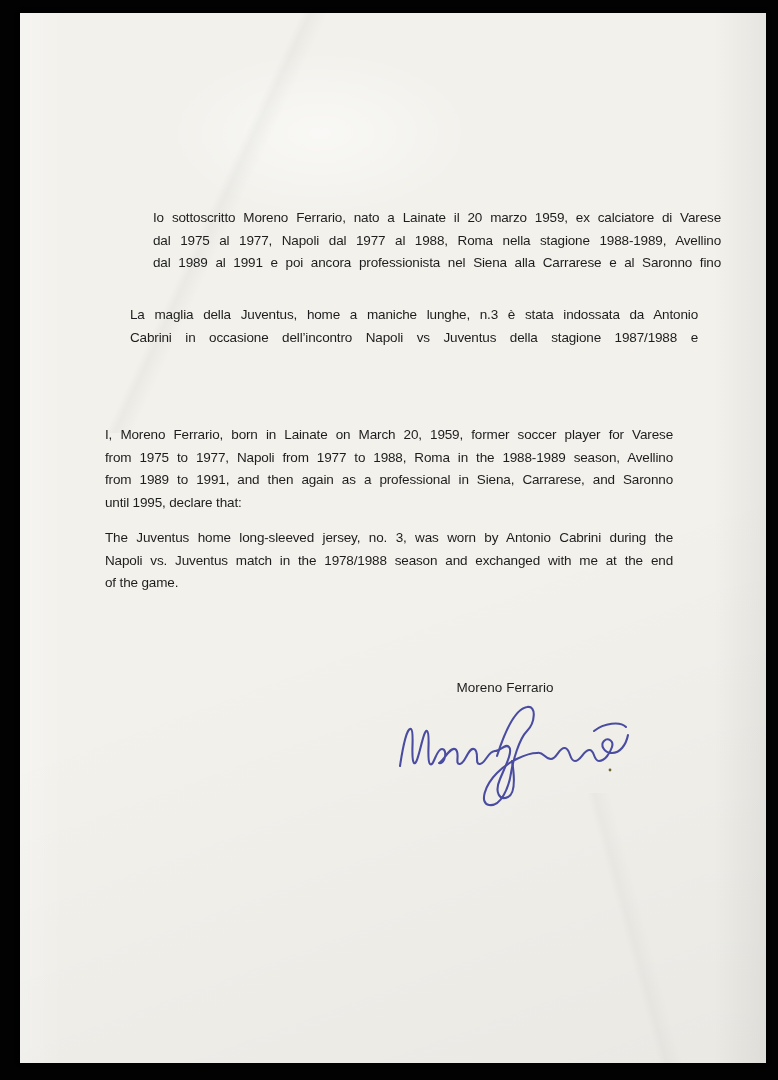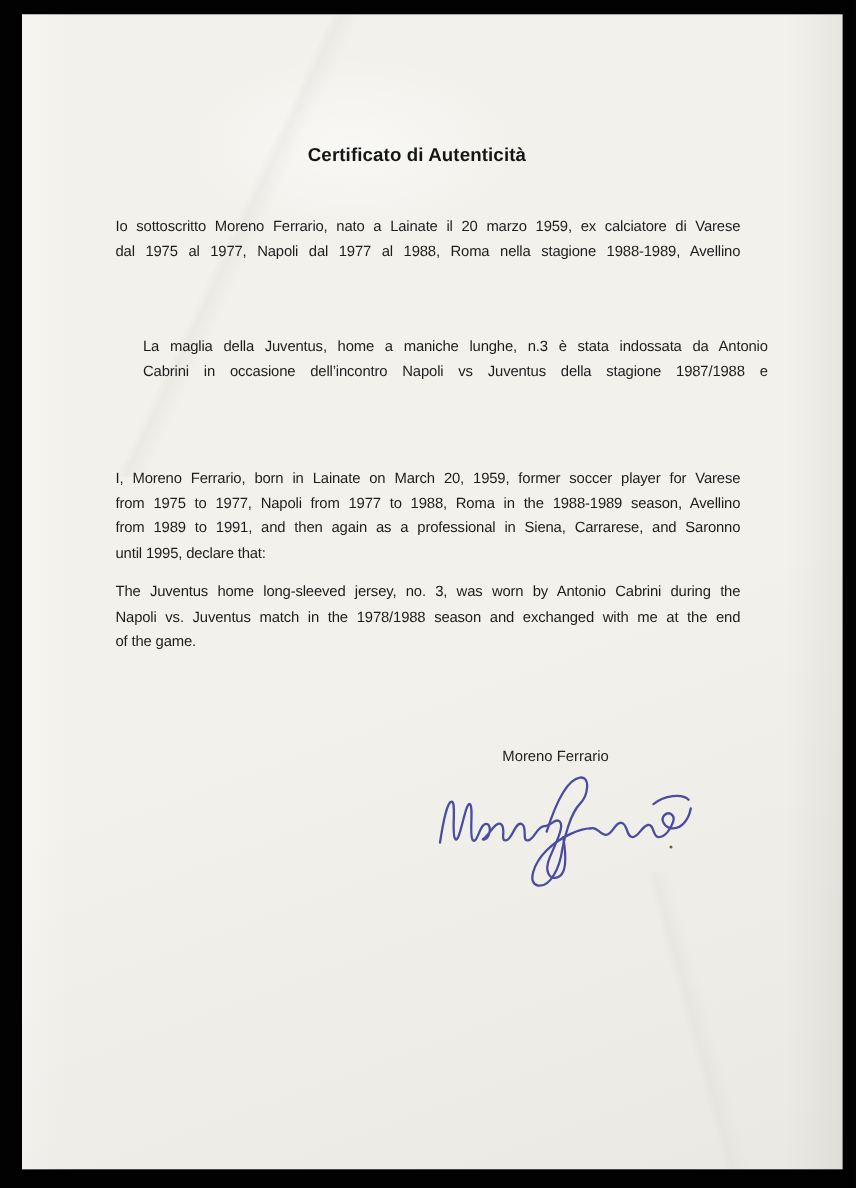--- a/index.html
+++ b/index.html
@@ -72,21 +72,21 @@
   }
   .j {
     white-space: nowrap;
     text-align: justify;
     text-align-last: justify;
   }
   .l {
     white-space: nowrap;
     text-align: left;
   }
-  #para-it1 { top: 182px; }
+  #para-it1 { top: 194px; margin-left: 48px; }
   #para-it2 { top: 291px; margin-left: 25px; }
   #para-en1 { top: 411px; }
   #para-en2 { top: 514px; }
   .sig-name {
     position: absolute;
     left: 335px;
     top: 664px;
     width: 130px;
     text-align: center;
     font-size: 13.5px;
@@ -101,25 +101,25 @@
     height: 112px;
   }
 </style>
 </head>
 <body>
 
 <div class="stage">
   <div class="paper">
     <div class="content">
 
-      <div class="doc-title">Certificato di Autenticità</div>
 
       <div class="para" id="para-it1">
         <div class="j">Io sottoscritto Moreno Ferrario, nato a Lainate il 20 marzo 1959, ex calciatore di Varese</div>
         <div class="j">dal 1975 al 1977, Napoli dal 1977 al 1988, Roma nella stagione 1988-1989, Avellino</div>
+        <div class="j">dal 1989 al 1991 e poi ancora professionista nel Siena alla Carrarese e al Saronno fino</div>
       </div>
 
       <div class="para" id="para-it2">
         <div class="j">La maglia della Juventus, home a maniche lunghe, n.3 è stata indossata da Antonio</div>
         <div class="j">Cabrini in occasione dell’incontro Napoli vs Juventus della stagione 1987/1988 e</div>
       </div>
 
       <div class="para" id="para-en1">
         <div class="j">I, Moreno Ferrario, born in Lainate on March 20, 1959, former soccer player for Varese</div>
         <div class="j">from 1975 to 1977, Napoli from 1977 to 1988, Roma in the 1988-1989 season, Avellino</div>

